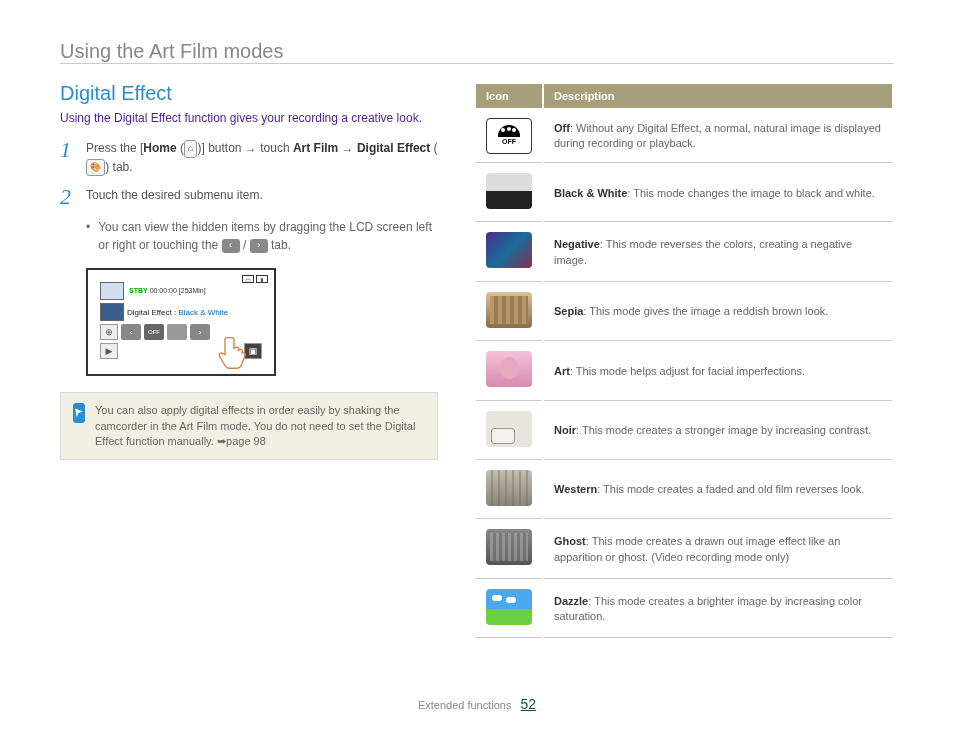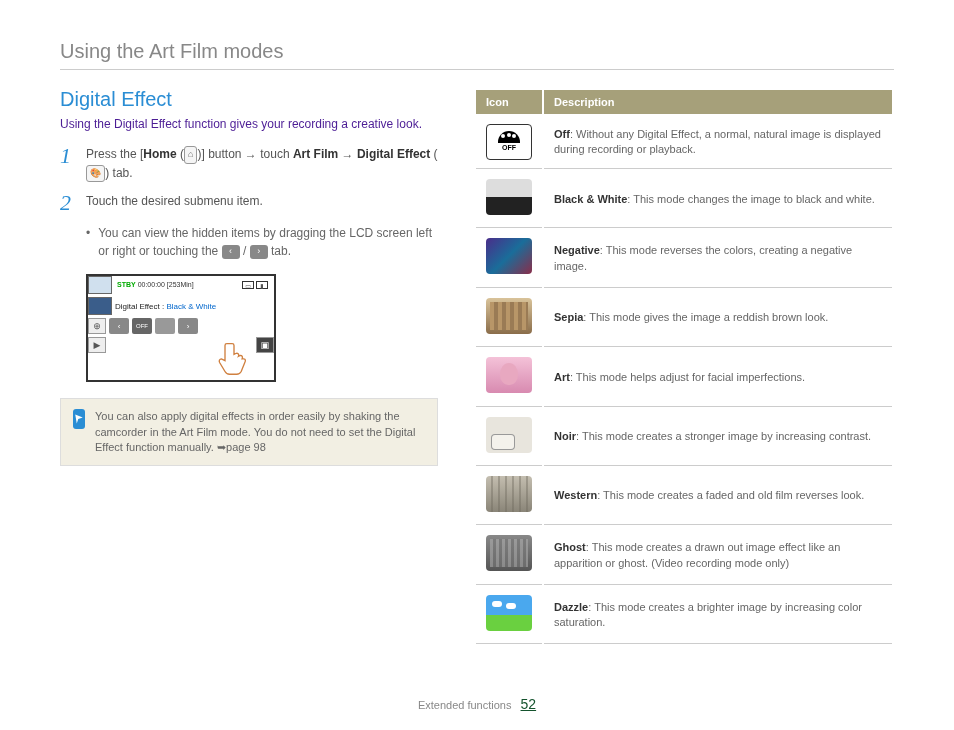--- a/index.html
+++ b/index.html
@@ -1,32 +1,32 @@
 <!DOCTYPE html>
 <html><head>
 <meta charset="utf-8">
 <style>
   * { box-sizing: border-box; margin: 0; padding: 0; }
   body { font-family: Arial, Helvetica, sans-serif; background: #fff; width: 954px; height: 730px; position: relative; color: #555; font-size: 12px; }
   .page { padding: 40px 60px 30px 60px; }
-  .page-title { font-size: 20px; color: #888; font-weight: normal; border-bottom: 1px solid #ccc; padding-bottom: 6px; margin-bottom: 18px; }
+  .page-title { font-size: 20px; color: #888; font-weight: normal; border-bottom: 1px solid #ccc; margin-bottom: 18px; }
   .columns { display: flex; gap: 36px; }
   .left-col { flex: 1; min-width: 0; }
   .right-col { width: 420px; }
   .section-title { color: #2a8dd4; font-size: 20px; font-weight: normal; margin-bottom: 6px; }
   .intro { font-size: 12px; color: #4c1d95; margin-bottom: 14px; }
   .step { display: flex; gap: 10px; margin-bottom: 10px; align-items: flex-start; }
   .step-num { color: #2a8dd4; font-size: 22px; font-style: italic; font-family: Georgia, serif; line-height: 1; min-width: 16px; }
   .step-text { color: #555; font-size: 12px; line-height: 1.5; }
   .step-text b { color: #333; }
   .bullet { display: flex; gap: 8px; margin: 4px 0 14px 26px; font-size: 12px; color: #666; line-height: 1.5; }
   .bullet::before { content: "•"; color: #666; }
   .inline-icon { display:inline-block; vertical-align:middle; border:1px solid #999; border-radius:3px; padding:1px 3px; font-size:9px; color:#555; background:#f5f5f5; }
   .arrow-pill { display:inline-flex; align-items:center; justify-content:center; width:18px; height:14px; background:#888; color:#fff; border-radius:3px; font-size:9px; vertical-align:middle; }
-  .lcd { border: 2px solid #333; width: 190px; height: 108px; background: #fff; position: relative; margin-left: 26px; margin-bottom: 16px; padding:0; }
+  .lcd { border: 2px solid #333; width: 190px; height: 108px; background: #fff; position: relative; margin-left: 26px; margin-bottom: 16px; padding:12px; }
   .lcd-top { display:flex; gap:3px; }
   .lcd-thumb { width:24px; height:18px; border:1px solid #666; background:#d0e0ee; }
   .lcd-status { font-size:7px; color:#0a0; margin-left:2px; white-space:nowrap; }
   .lcd-icons-right { position:absolute; top:5px; right:6px; display:flex; gap:2px; }
   .lcd-ic { width:12px; height:8px; border:1px solid #333; font-size:6px; text-align:center; line-height:8px; }
   .lcd-row2 { display:flex; gap:3px; margin-top:3px; align-items:center; }
   .lcd-label { font-size:8px; color:#222; }
   .lcd-label .bw { color:#06c; }
   .lcd-row3 { display:flex; gap:3px; margin-top:3px; align-items:center; }
   .lcd-btn { width:20px; height:16px; background:#888; color:#fff; font-size:8px; display:flex; align-items:center; justify-content:center; border-radius:2px; }

